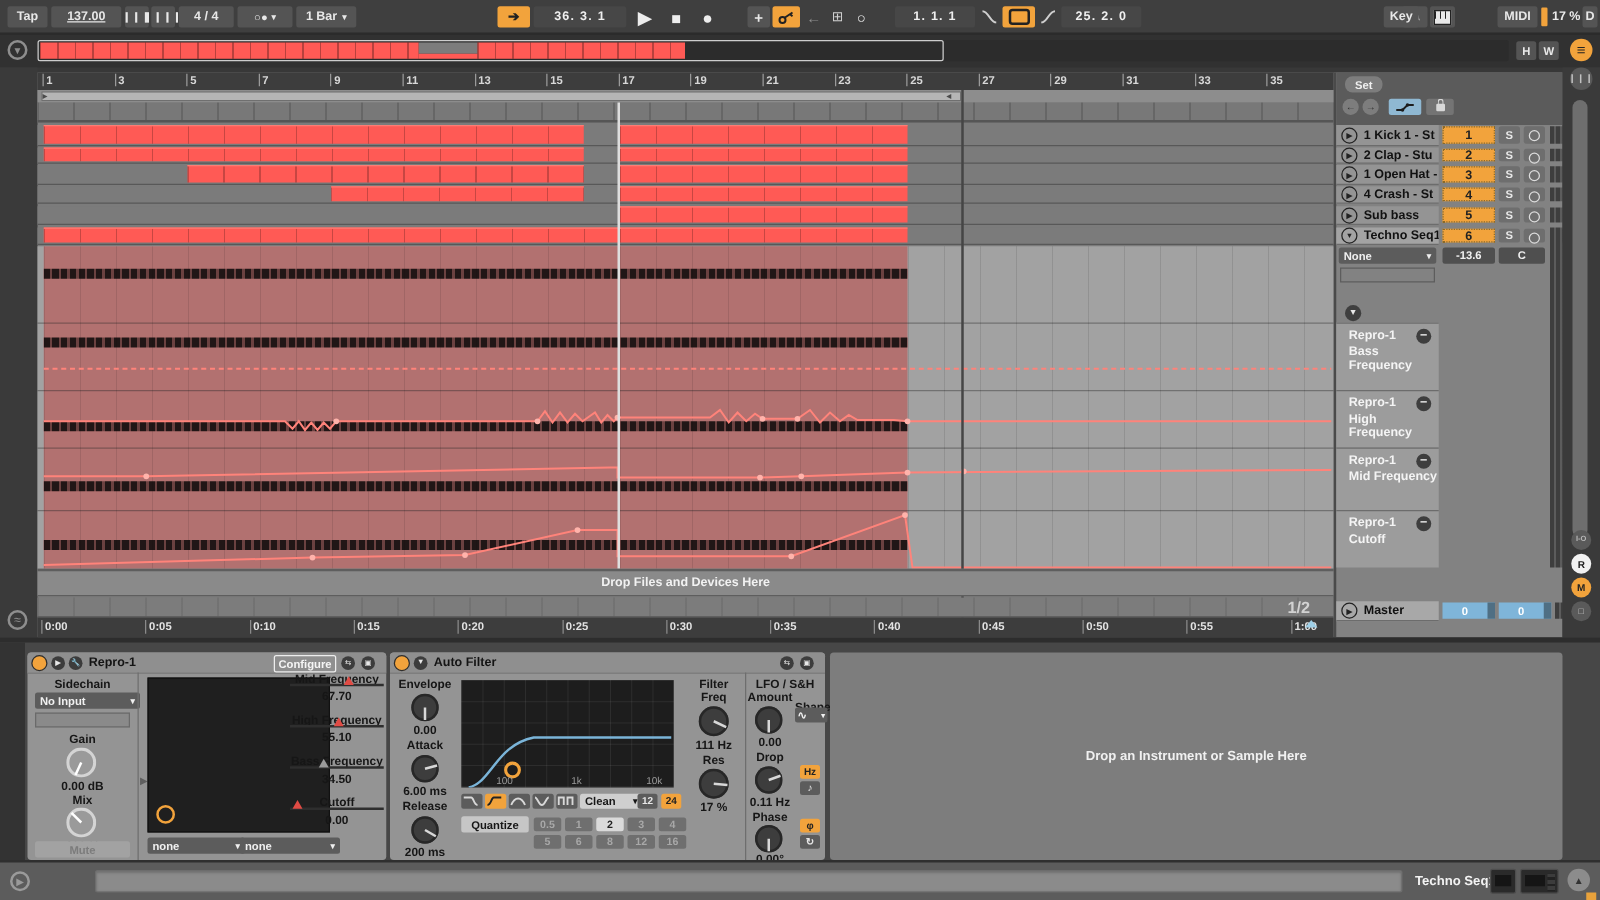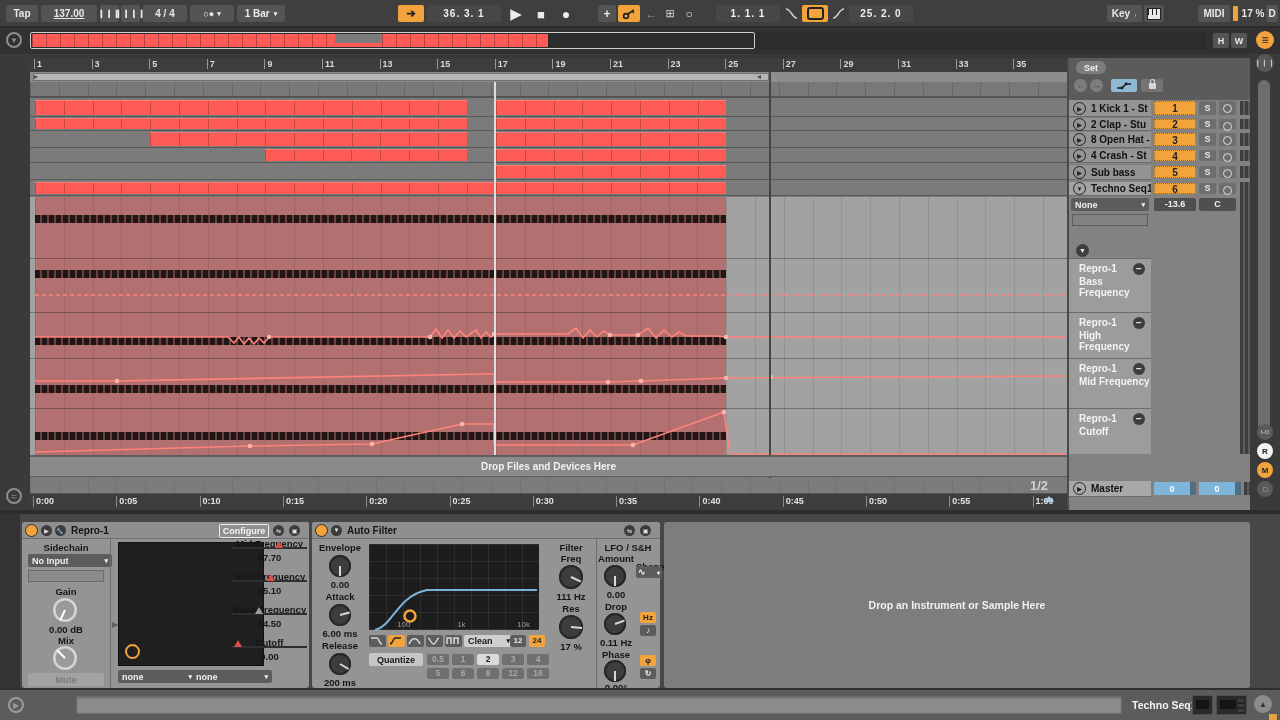--- a/index.html
+++ b/index.html
@@ -298,21 +298,21 @@
           <span style="white-space: nowrap; overflow: hidden;">2 Clap - Stu</span>
         </div>
         <div class="abs numbox" style="top: 61px; height: 10px; line-height: 10px;">2</div>
         <div class="abs sbox" style="top: 61px; height: 10px; line-height: 10px;">S</div>
         <div class="abs armbox" style="top: 61px; height: 10px;">
           <i></i>
         </div>
         <div class="abs meter" style="top: 61px; height: 10px;"></div>
         <div class="abs trkhead" style="left: 0px; top: 74px; width: 82px; height: 16px; background: rgb(148, 148, 148);">
           <span class="playc">▶</span>
-          <span style="white-space: nowrap; overflow: hidden;">8 Open Hat -</span>
+          <span style="white-space: nowrap; overflow: hidden;">1 Open Hat -</span>
         </div>
         <div class="abs numbox" style="top: 75px; height: 13px; line-height: 13px;">3</div>
         <div class="abs sbox" style="top: 75px; height: 13px; line-height: 13px;">S</div>
         <div class="abs armbox" style="top: 75px; height: 13px;">
           <i></i>
         </div>
         <div class="abs meter" style="top: 75px; height: 13px;"></div>
         <div class="abs trkhead" style="left: 0px; top: 91px; width: 82px; height: 14px; background: rgb(148, 148, 148);">
           <span class="playc">▶</span>
           <span style="white-space: nowrap; overflow: hidden;">4 Crash - St</span>

